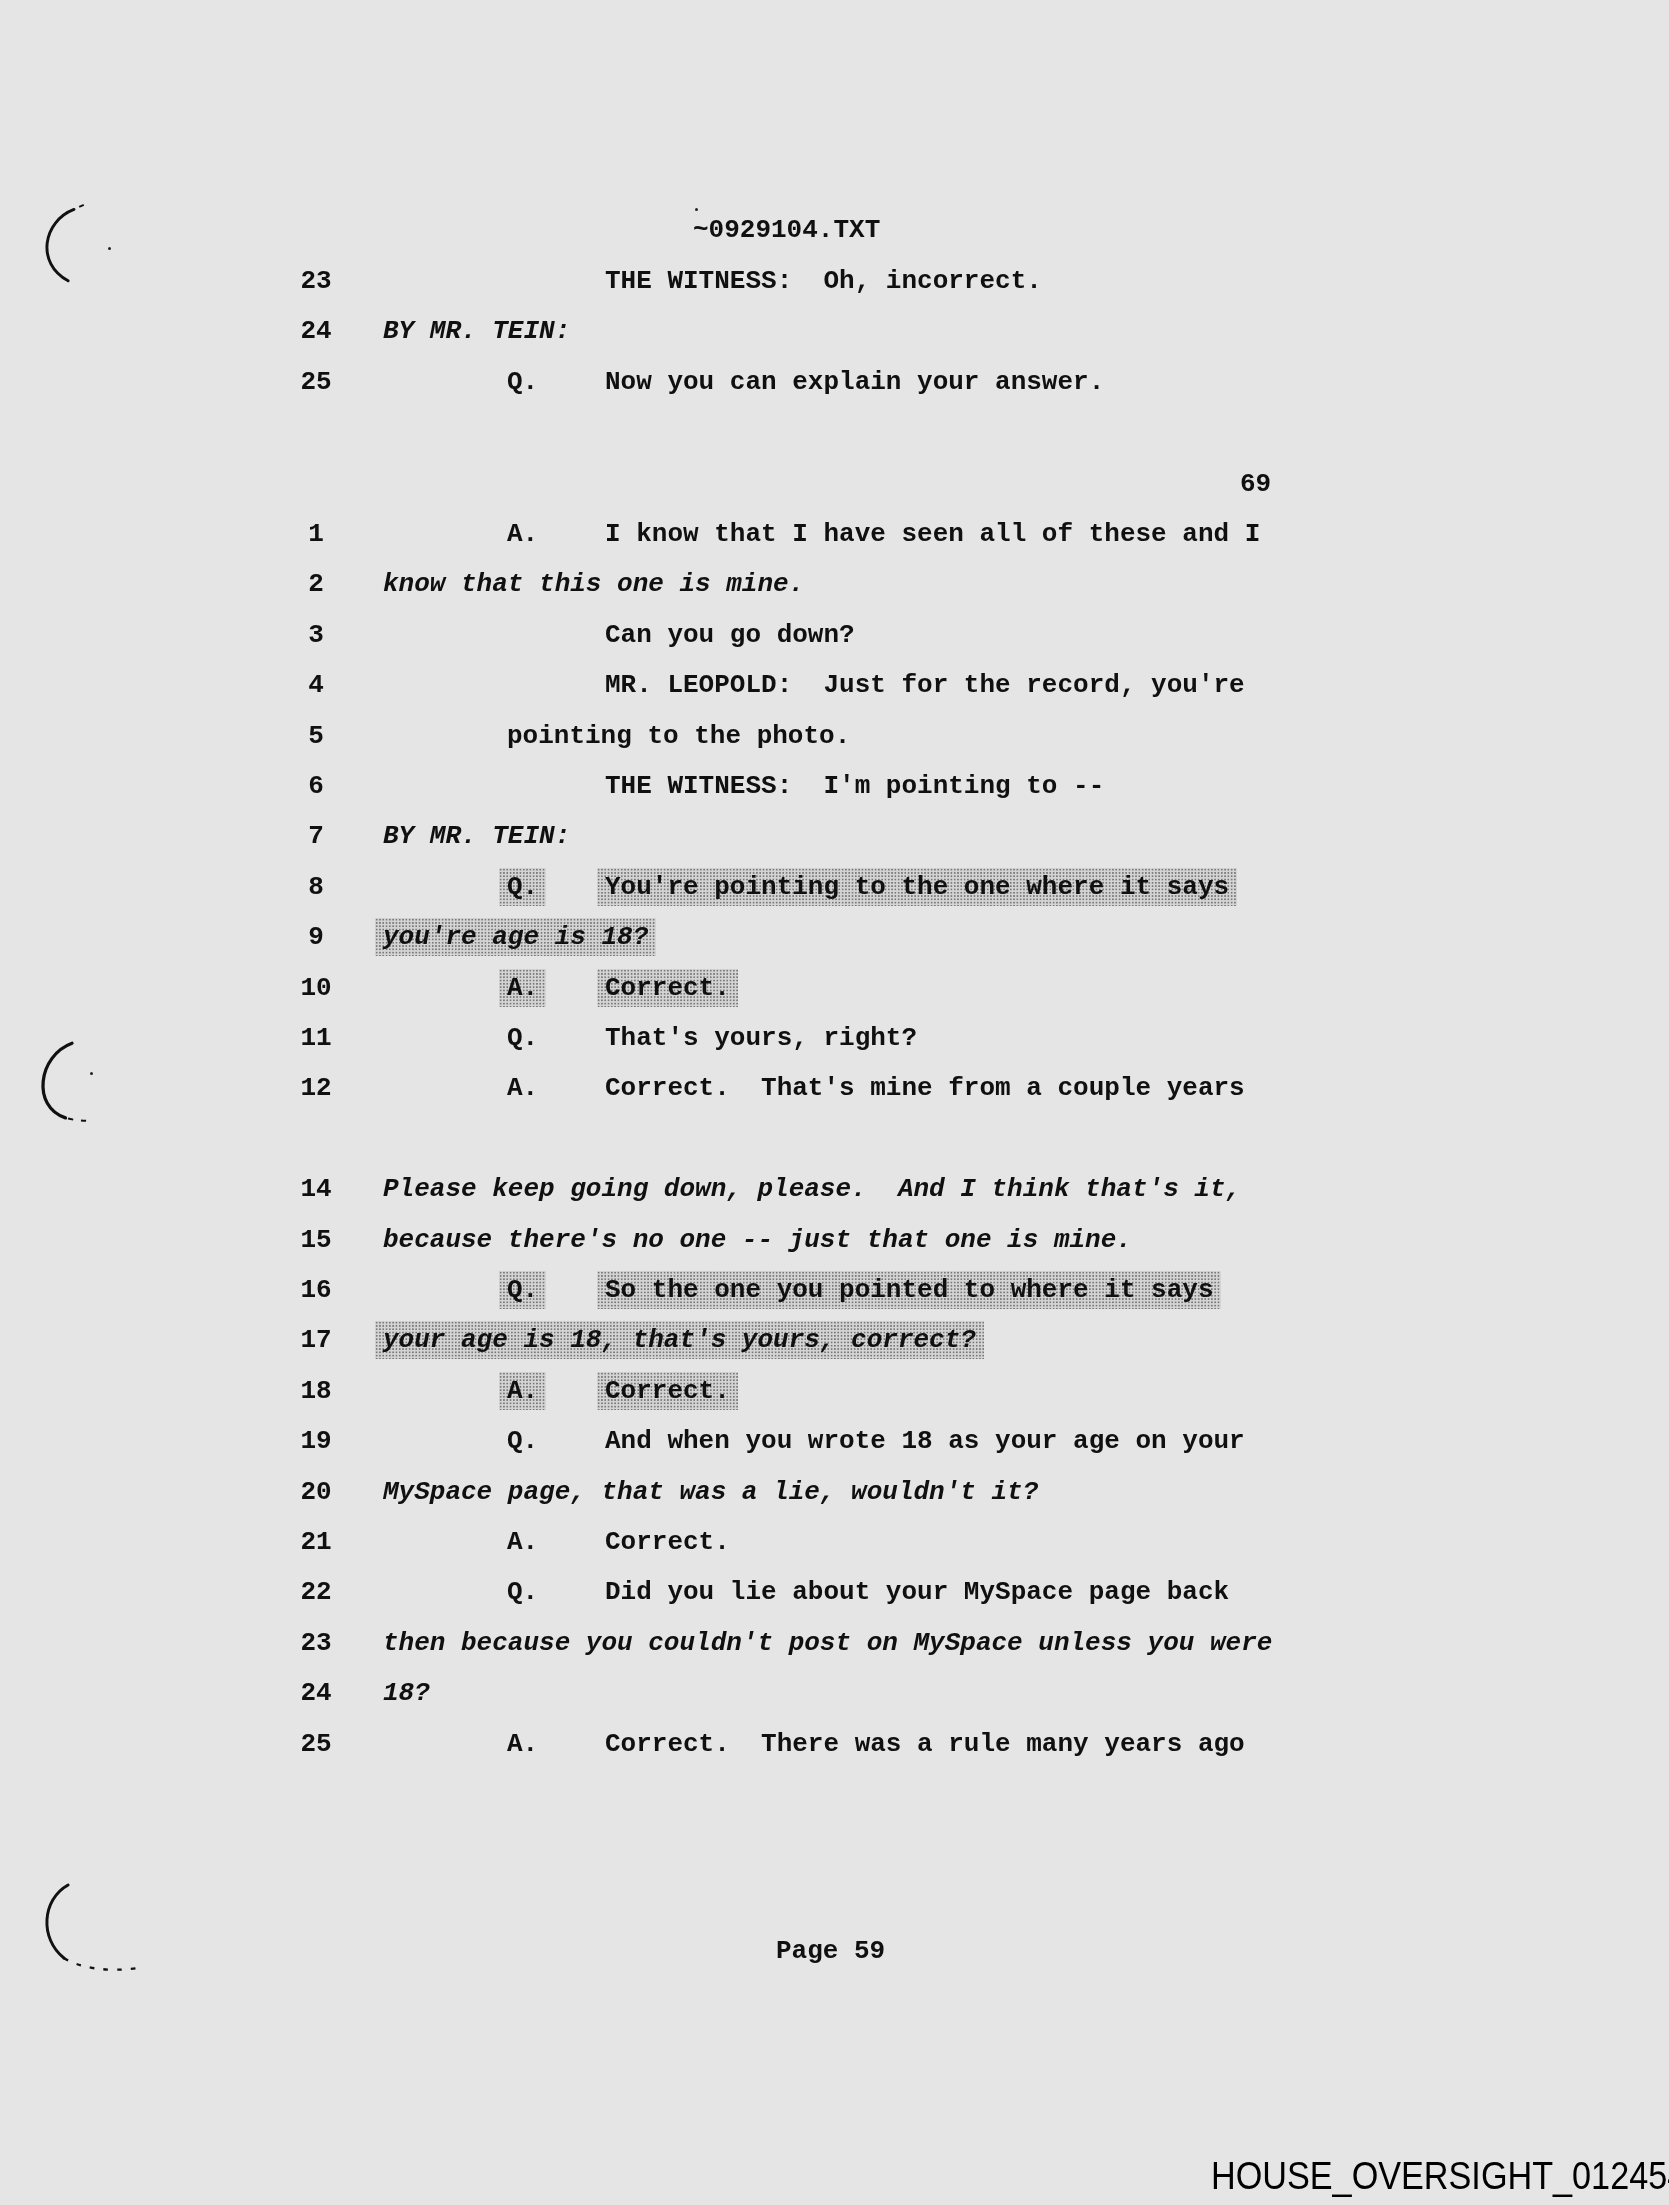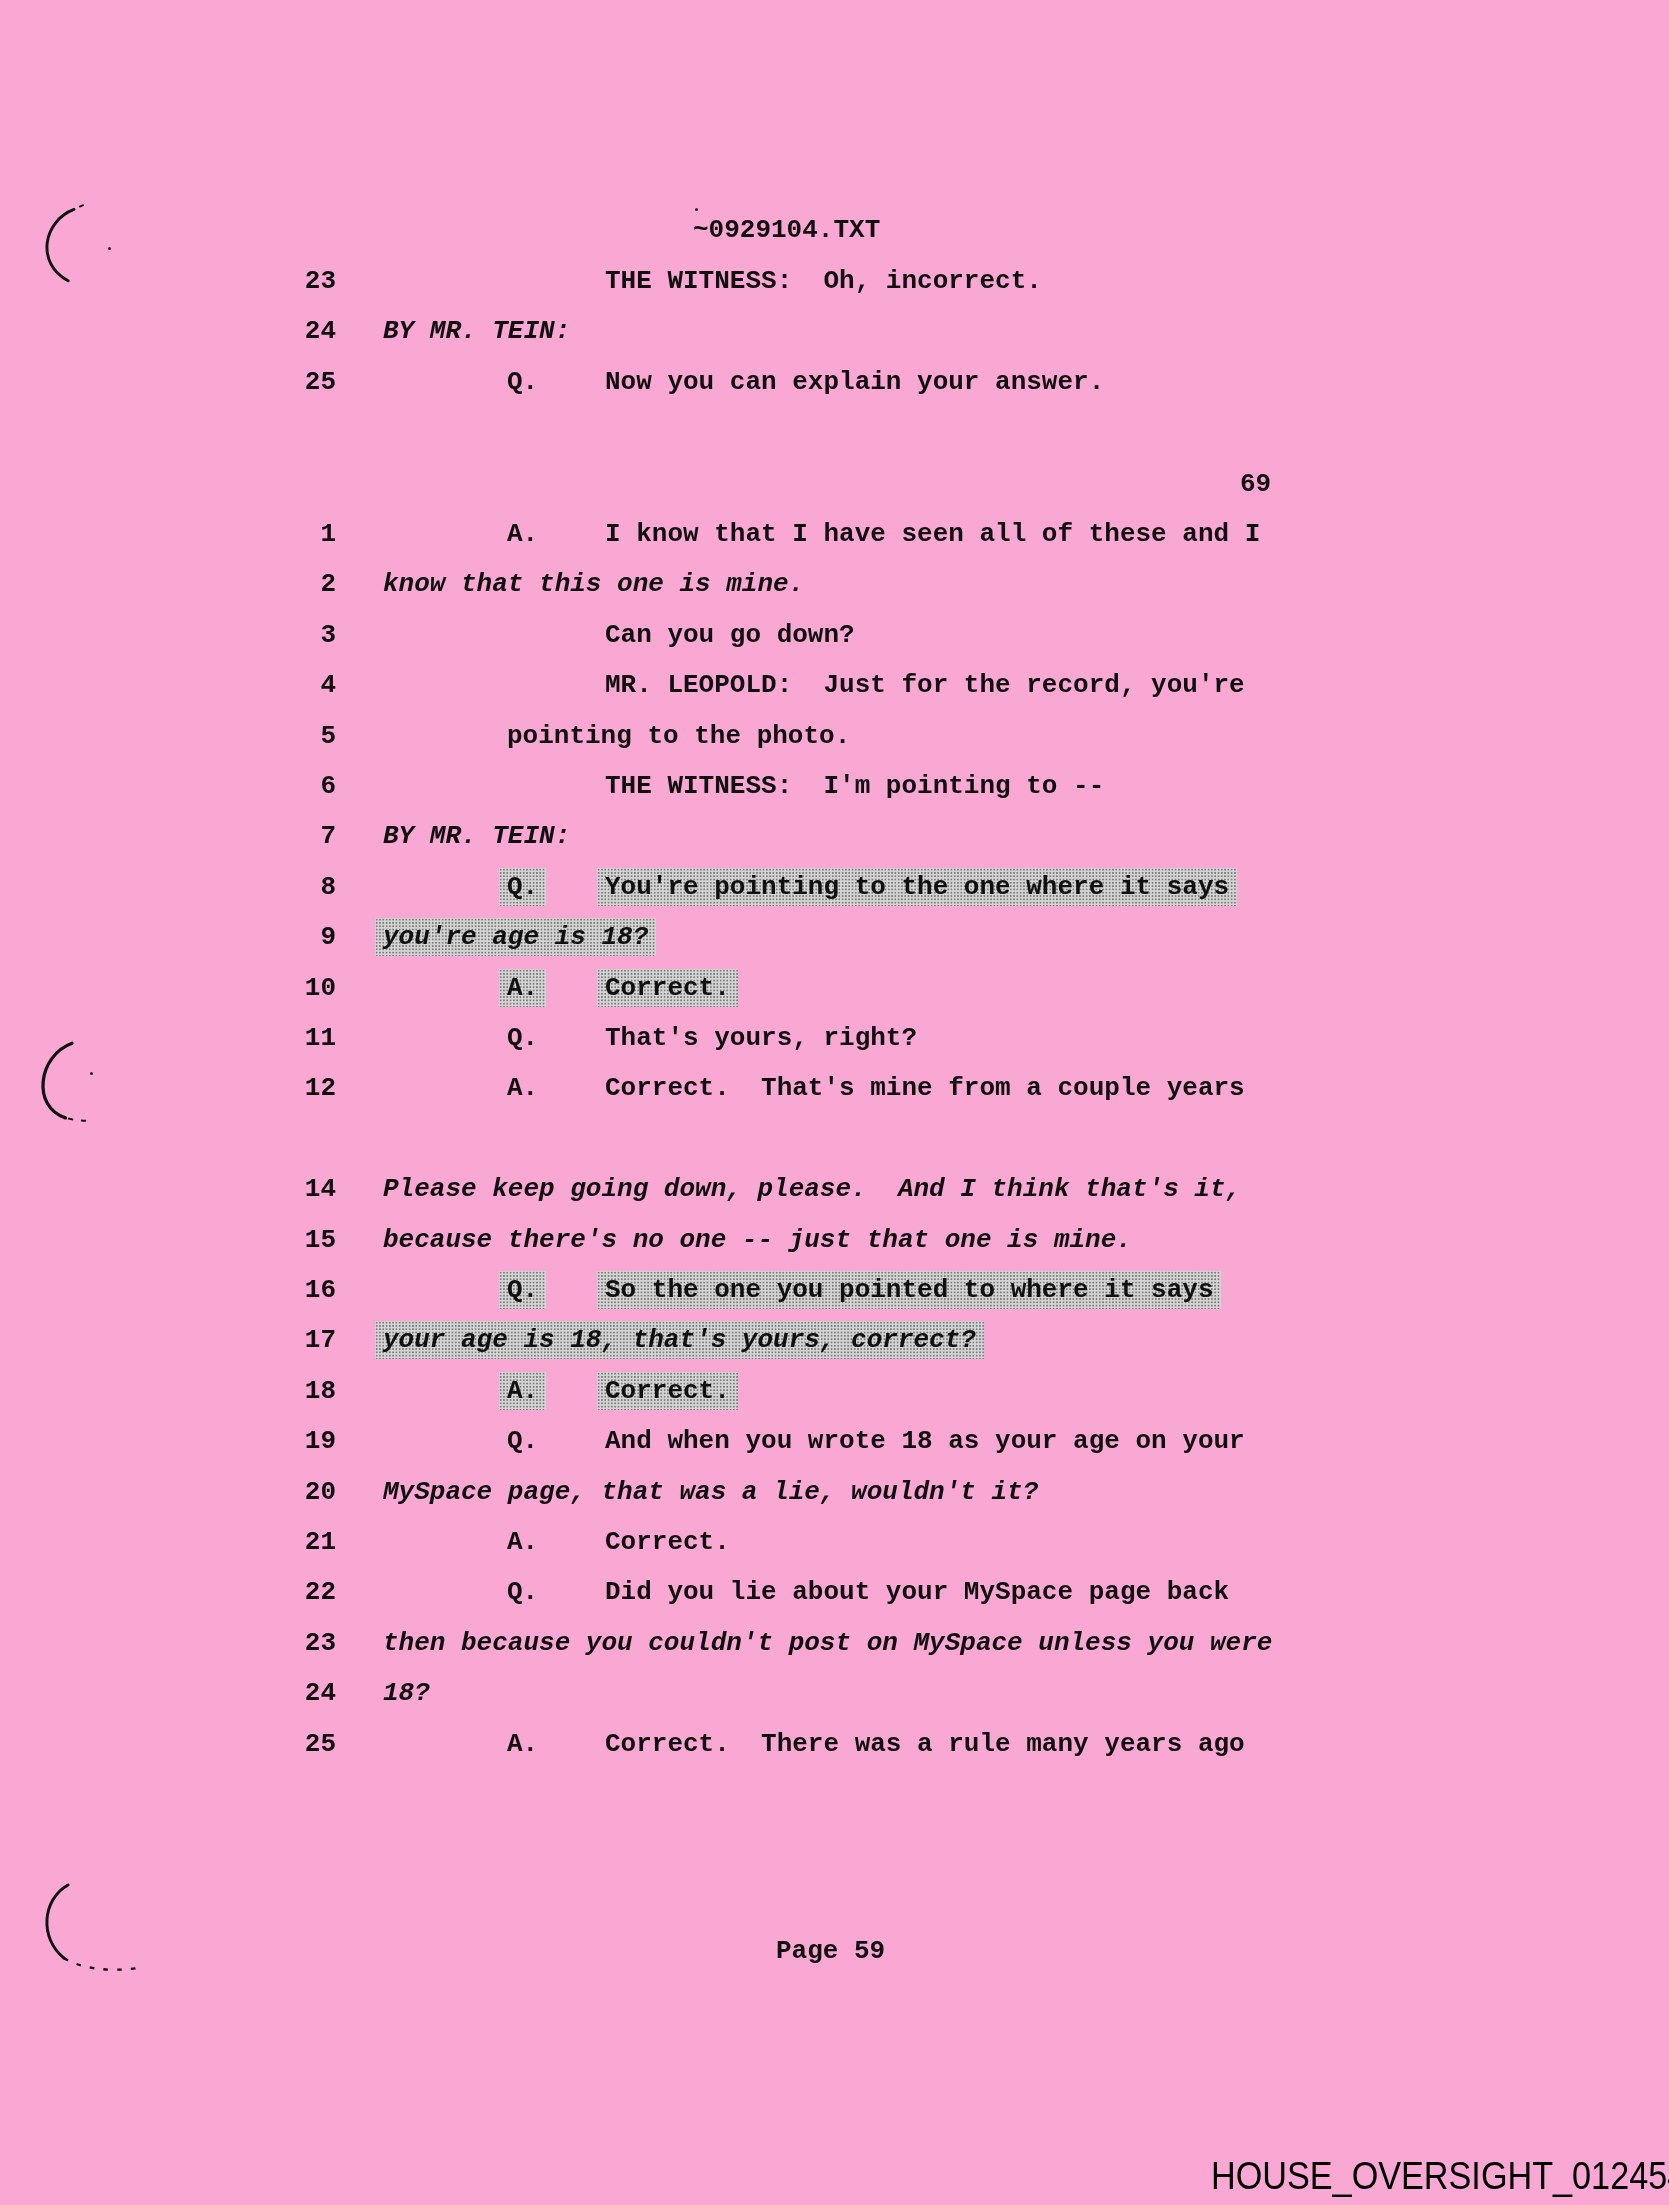--- a/index.html
+++ b/index.html
@@ -1,26 +1,26 @@
 <!DOCTYPE html>
 <html style="--hl: #d4d4d4;font-size:10.5px"><head>
 <meta charset="utf-8">
 <style>
   html,body{margin:0;padding:0;background:#ffffff;}
   .page{
     position:relative;
     width:1669px;height:2205px;
-    background:#f9a8d4;
+    background:#e5e5e5;
     font-family:"Liberation Mono","DejaVu Sans Mono",monospace;
     color:#101010;
     overflow:hidden;
   }
   .mono{font-size:26px;font-weight:700;white-space:pre;line-height:1;}
   .row{position:absolute;left:0;width:100%;height:42px;}
-  .lnum{position:absolute;left:284px;width:52px;text-align:right;}
+  .lnum{position:absolute;left:290px;width:52px;text-align:center;}
   .seg{position:absolute;white-space:pre;}
   .col-cont{left:383px;font-style:italic;}
   .col-qa{left:507px;}
   .col-text{left:605px;}
   .hl{
     background-color:var(--hl,#d4d4d4);
     background-image:radial-gradient(#787878 0.7px, transparent 0.9px);
     background-size:3.3px 3.3px;
     padding:5.9px 7.9px;margin:-5.9px -7.9px;
   }

